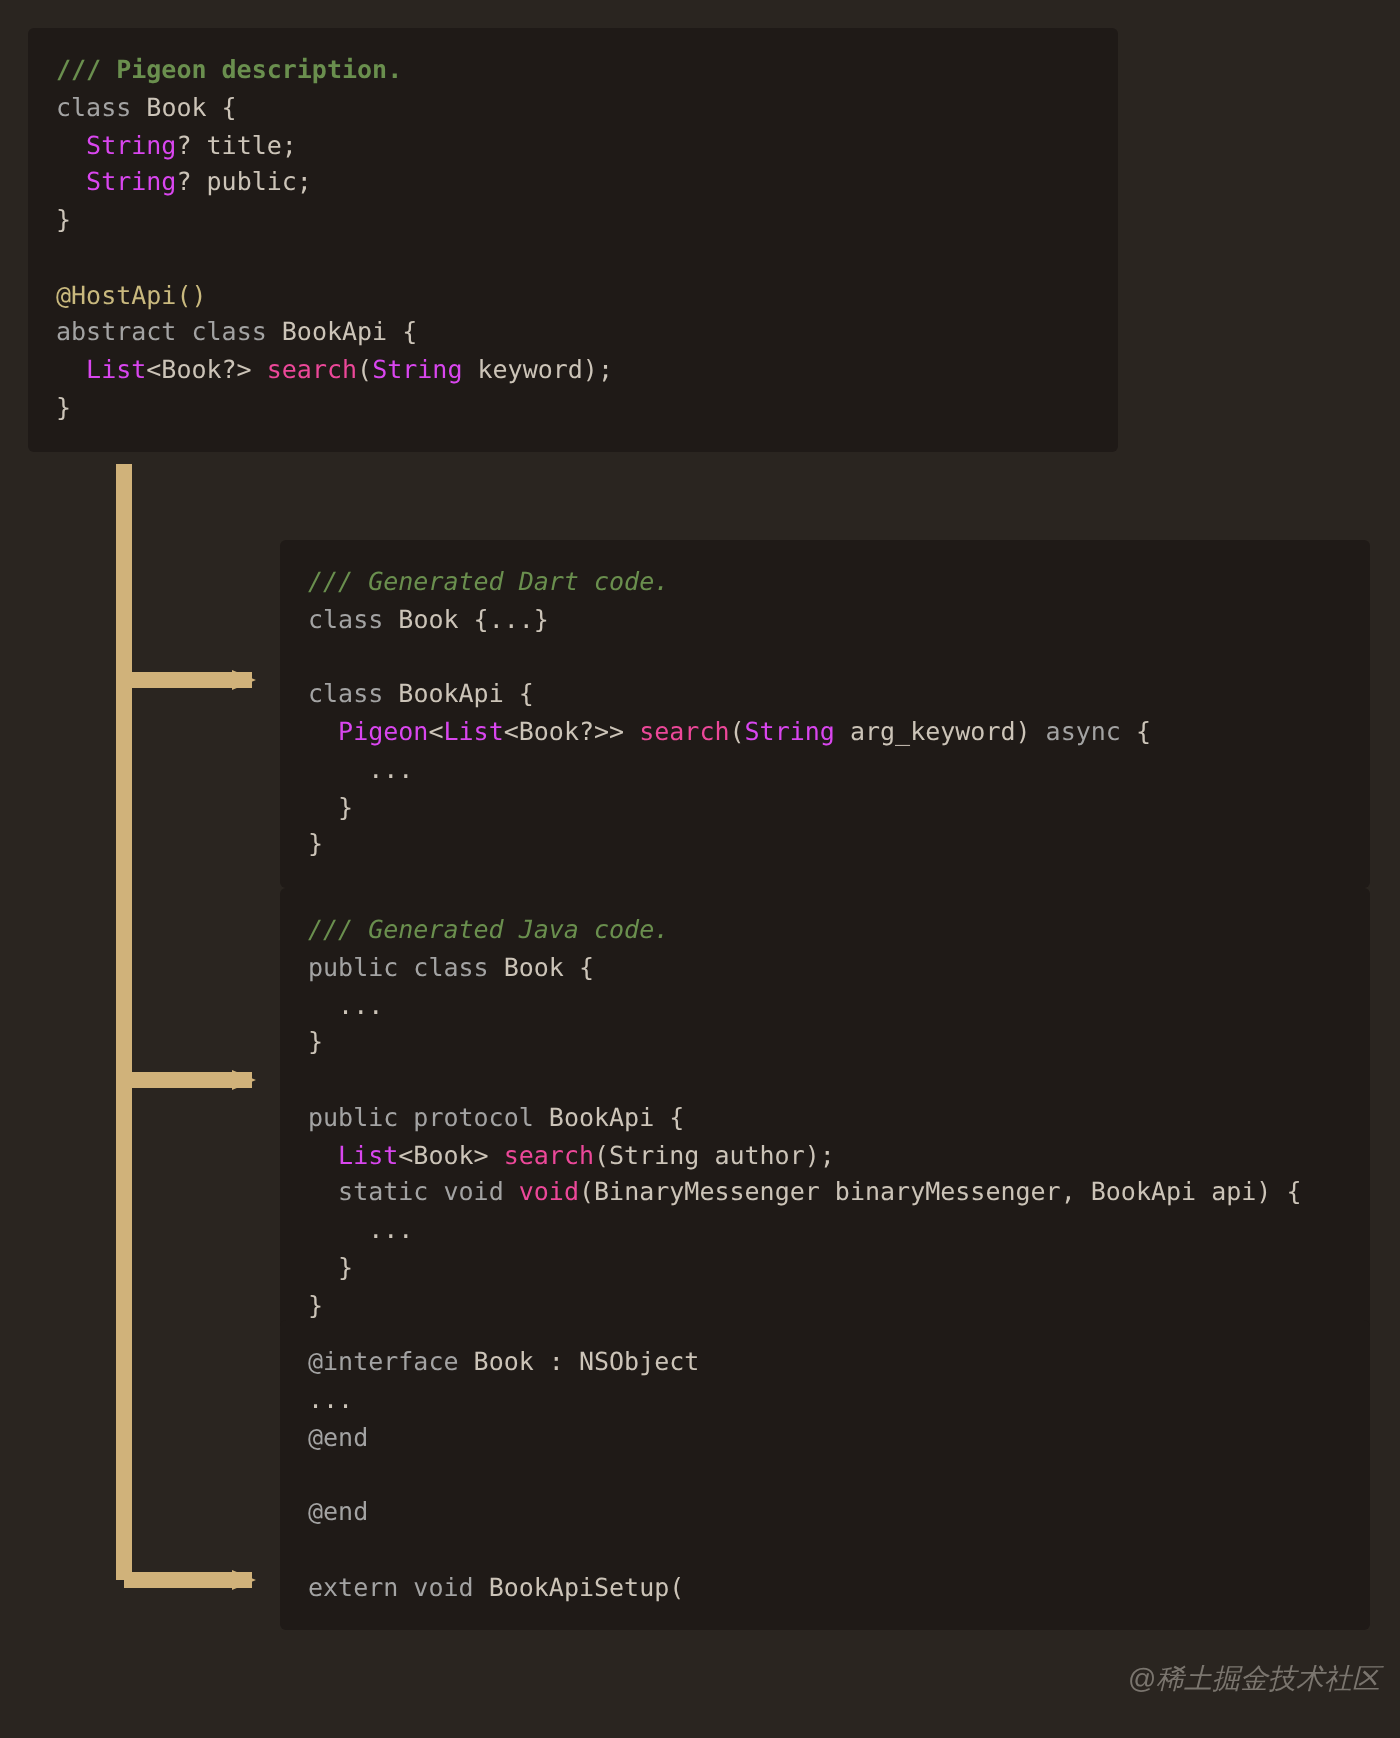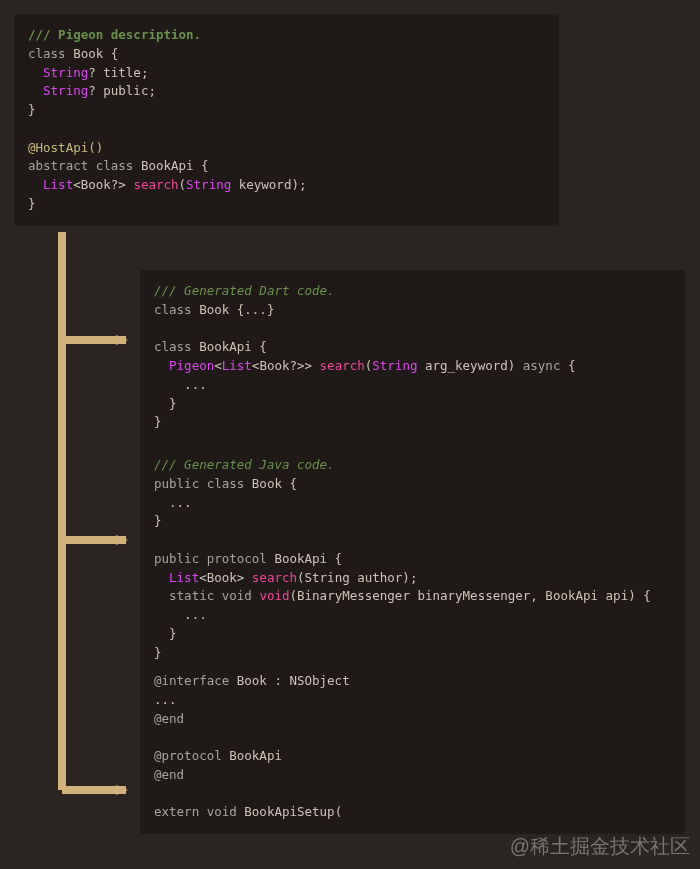--- a/index.html
+++ b/index.html
@@ -27,24 +27,25 @@
   .code-line { white-space: pre; }
   .c-comment { color: #6a8f4e; font-weight: bold; }
   .c-comment-italic { color: #6a8f4e; font-style: italic; }
   .c-kw { color: #a3a3a3; }
   .c-type { color: #d946ef; }
   .c-fn { color: #ec4899; }
   .c-ann { color: #c9b97e; }
   .watermark {
     position: absolute;
     right: 10px;
-    bottom: 8px;
+    bottom: 19px;
     color: #7a756e;
-    font-size: 20px;
+    font-size: 14px;
     font-family: sans-serif;
+    font-style: italic;
   }
   svg.arrows {
     position: absolute;
     left: 0; top: 0;
     width: 700px; height: 869px;
     pointer-events: none;
   }
 </style>
 </head>
 <body>
@@ -85,21 +86,20 @@
   <div class="code-line"><span>    ...</span></div>
   <div class="code-line"><span>  }</span></div>
   <div class="code-line"><span>}</span></div>
 </div>
 
 <div class="code-box box-objc">
   <div class="code-line"><span class="c-kw">@interface</span><span> Book : NSObject</span></div>
   <div class="code-line"><span>...</span></div>
   <div class="code-line"><span class="c-kw">@end</span></div>
   <div class="code-line">&nbsp;</div>
-  <div class="code-line"><span class="c-kw">@protocol</span><span> BookApi</span></div>
   <div class="code-line"><span class="c-kw">@end</span></div>
   <div class="code-line">&nbsp;</div>
   <div class="code-line"><span class="c-kw">extern</span><span class="c-kw"> void</span><span> BookApiSetup(</span></div>
 
 </div>
 
 <svg class="arrows">
   <defs>
     <marker id="ah" markerWidth="12" markerHeight="10" refX="10" refY="5" orient="auto" markerUnits="userSpaceOnUse">
       <path d="M0,0 L12,5 L0,10 Z" fill="#d0b27a"></path>

